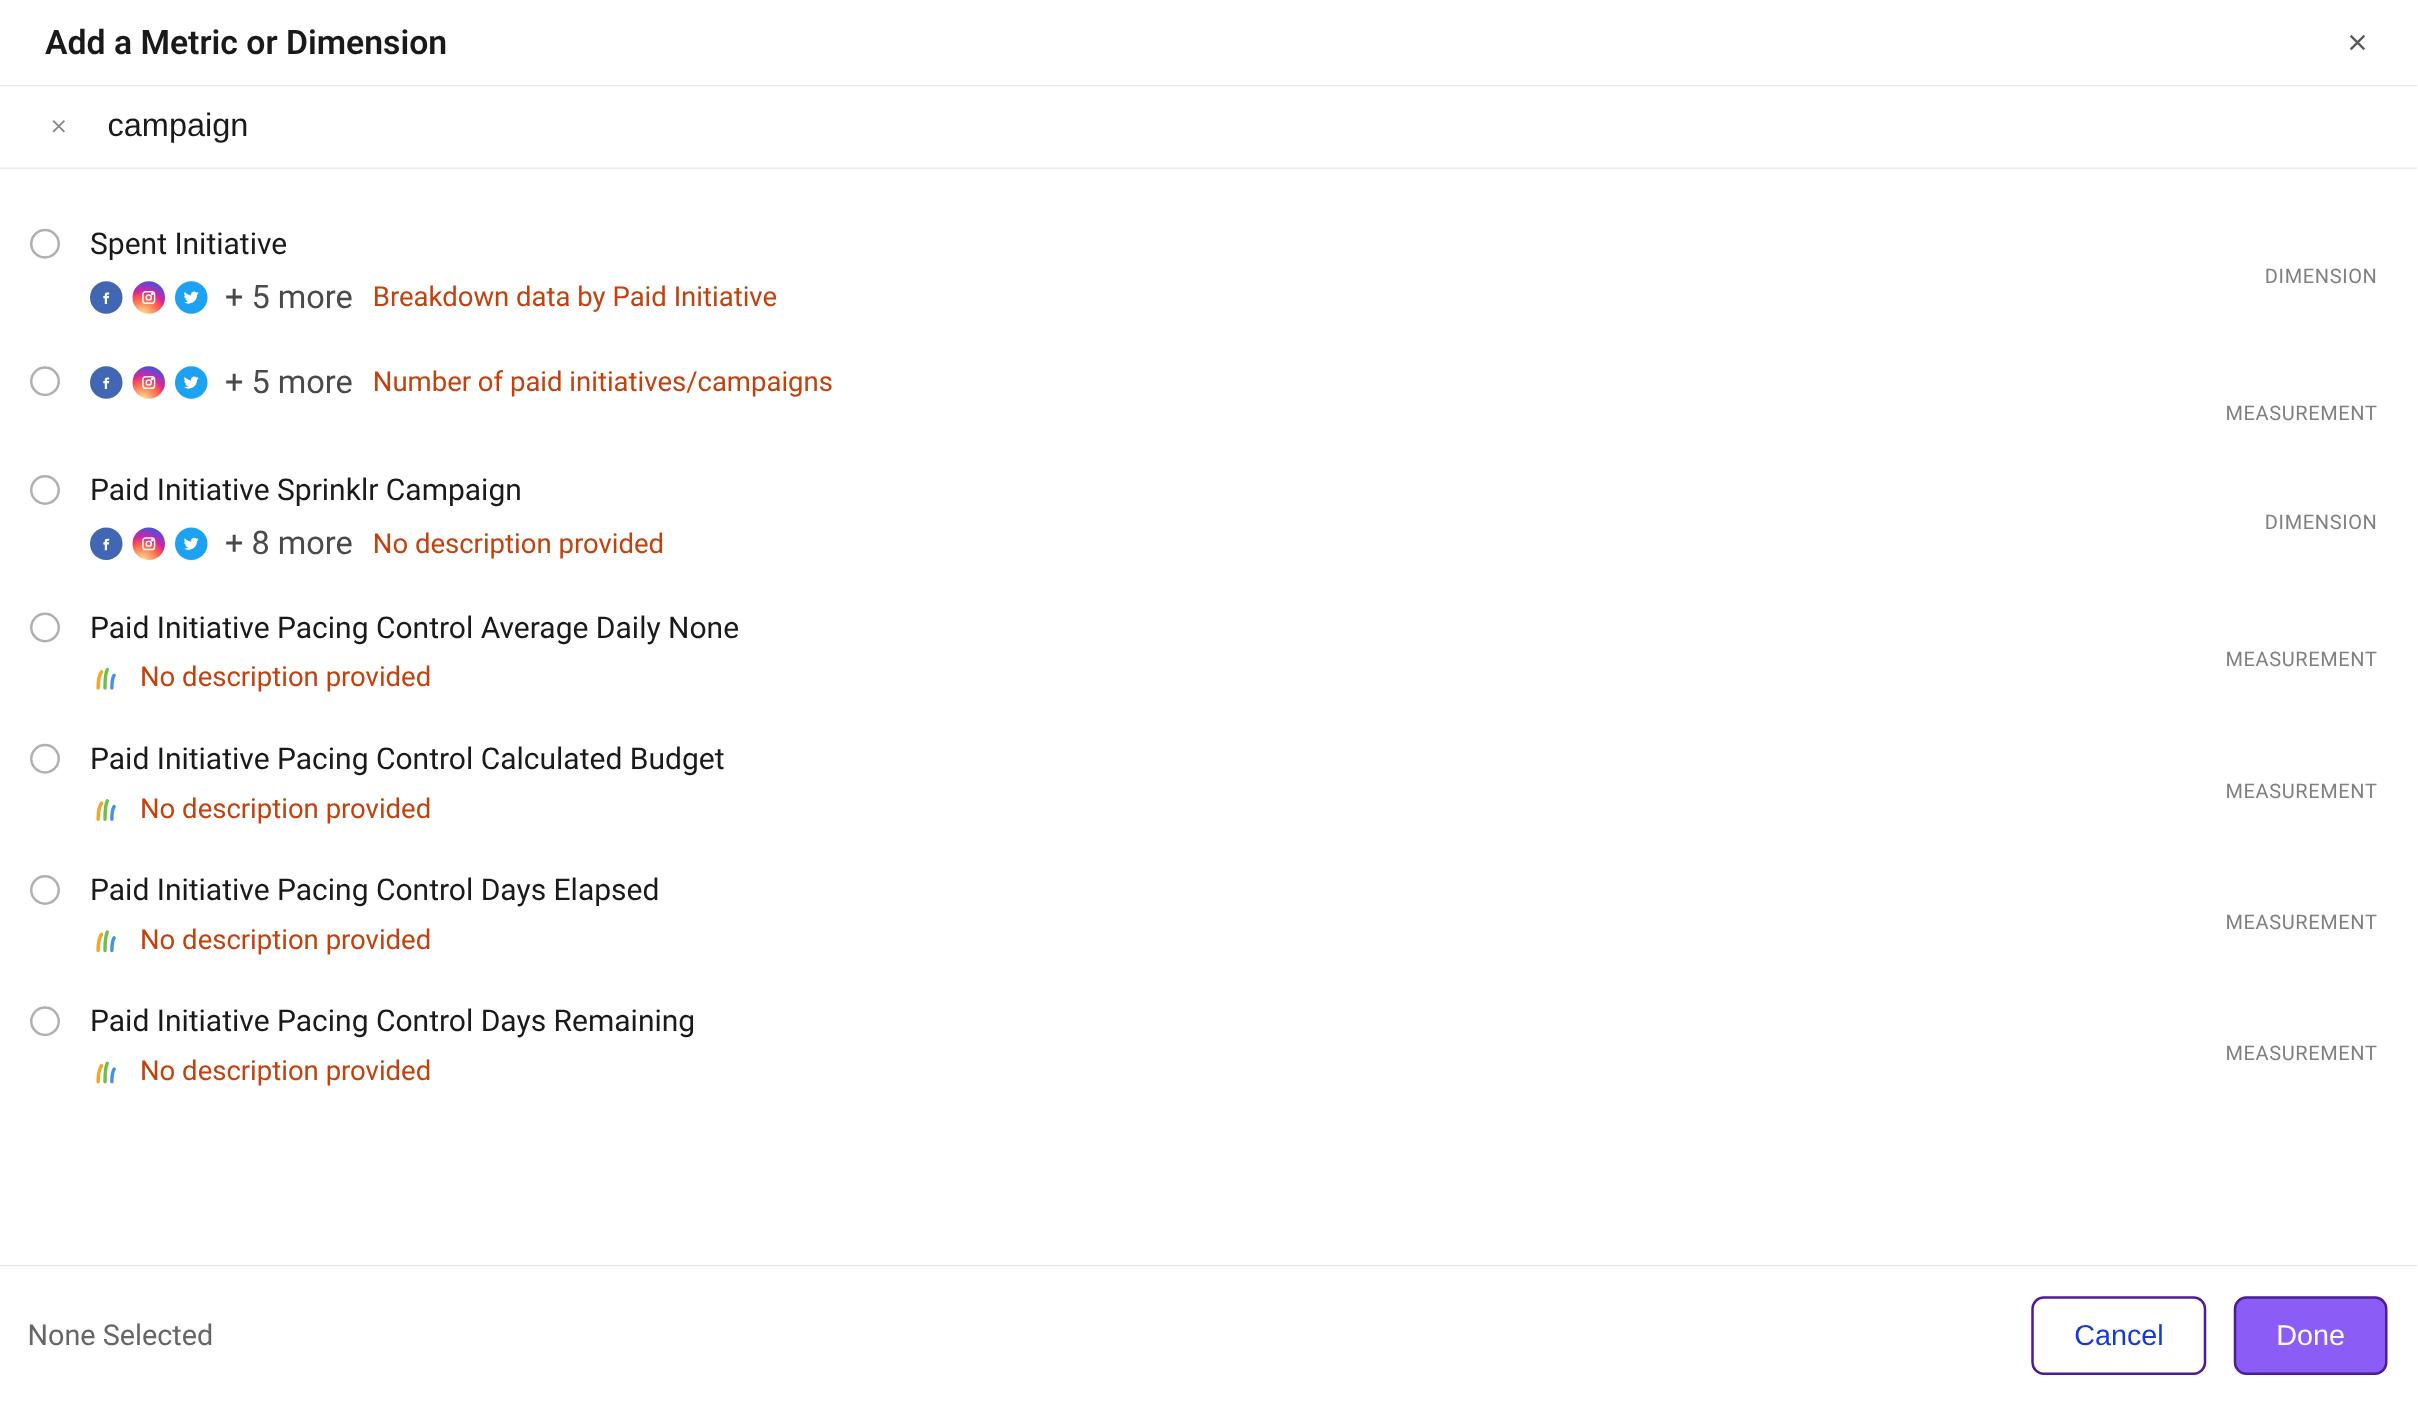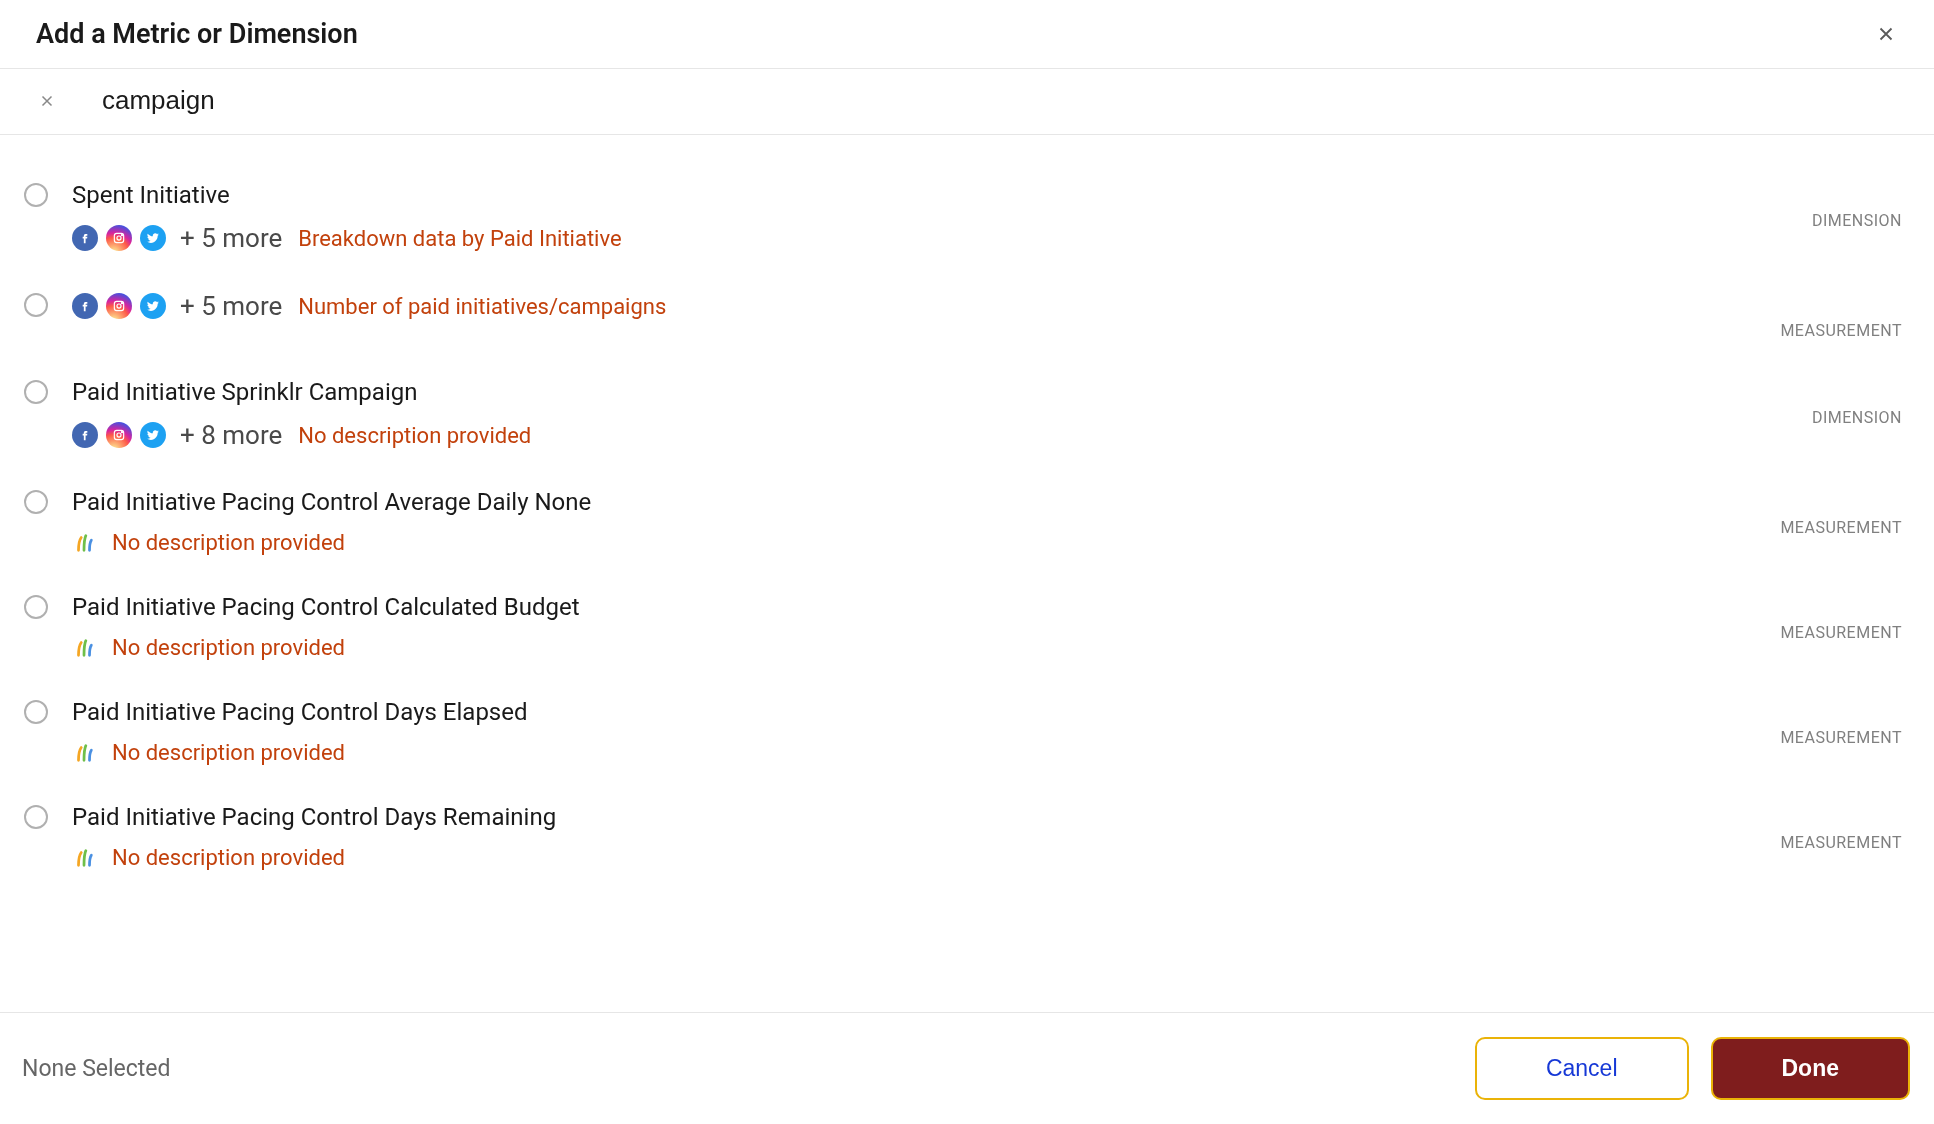--- a/index.html
+++ b/index.html
@@ -39,21 +39,21 @@
   display: flex;
   align-items: center;
   justify-content: center;
 }
 .close-btn svg { width: 22px; height: 22px; }
 .search-row {
   display: flex;
   align-items: center;
   padding: 16px 36px 18px 36px;
   border-bottom: 1px solid #e6e6e6;
-  gap: 44px;
+  gap: 28px;
 }
 .clear-btn {
   width: 22px;
   height: 22px;
   border: none;
   background: none;
   cursor: pointer;
   color: #888;
   display: flex;
   align-items: center;
@@ -156,35 +156,34 @@
 }
 .footer-status {
   font-size: 23px;
   color: #666;
 }
 .footer-actions {
   display: flex;
   gap: 22px;
 }
 .btn {
-  padding: 16px 69px;
+  padding: 16px 32px;
   font-size: 23px;
   font-weight: 500;
   border-radius: 10px;
   cursor: pointer;
-  border: 2px solid #eab308;
+  border: 2px solid #4c1d95;
 }
 .btn-secondary {
   background: #fff;
   color: #1638d6;
 }
 .btn-primary {
-  background: #7f1d1d;
+  background: #8b5cf6;
   color: #fff;
-  font-weight: bold;
 }
 </style>
 </head>
 <body>
 
 <div class="modal">
   <div class="header">
     <div class="header-title">Add a Metric or Dimension</div>
     <button class="close-btn">
       <svg viewBox="0 0 24 24" fill="none" stroke="currentColor" stroke-width="2">

